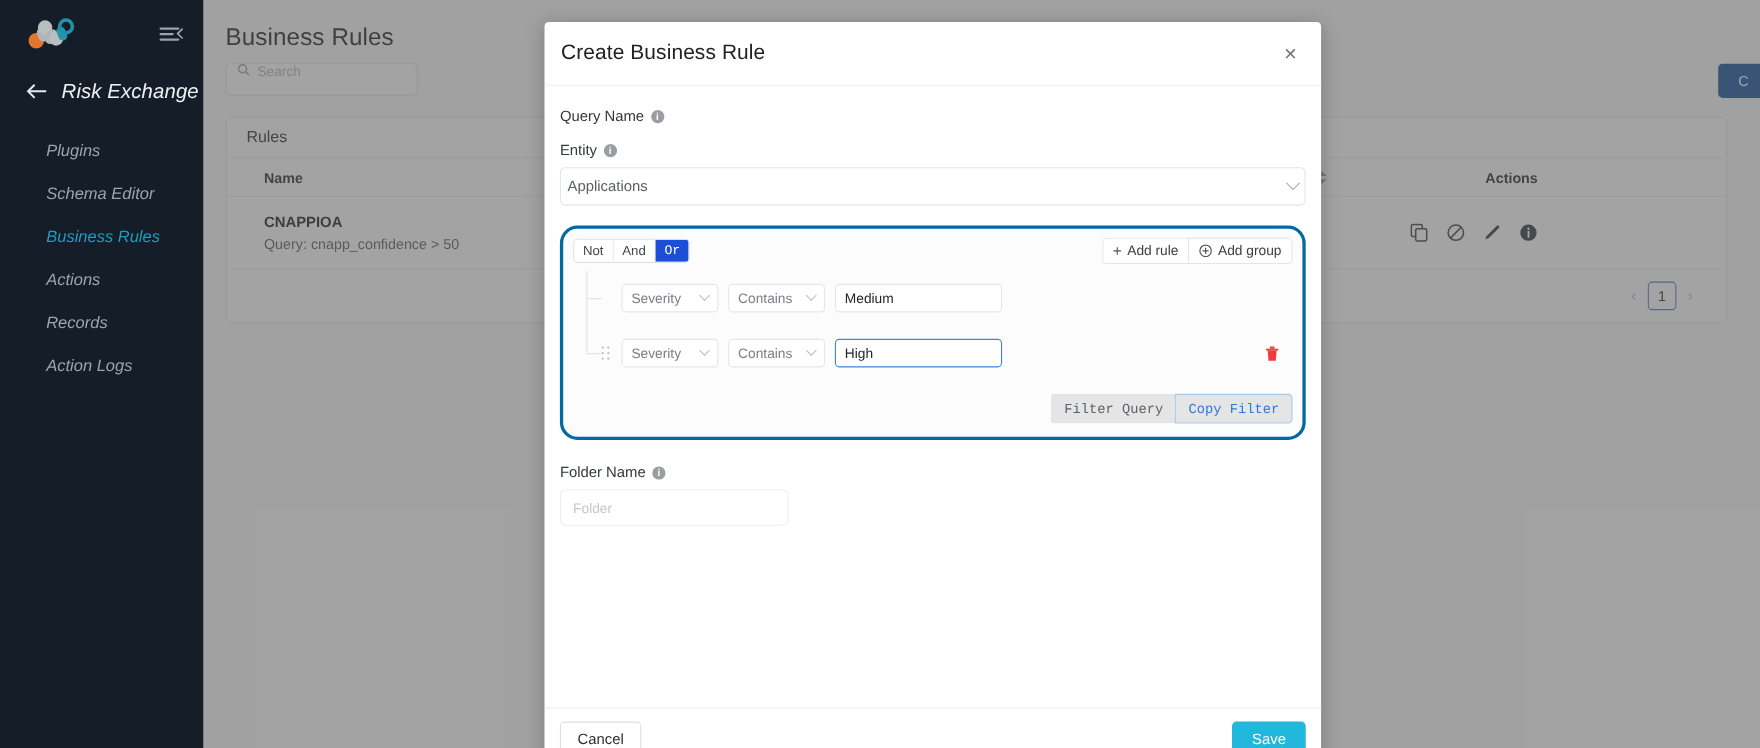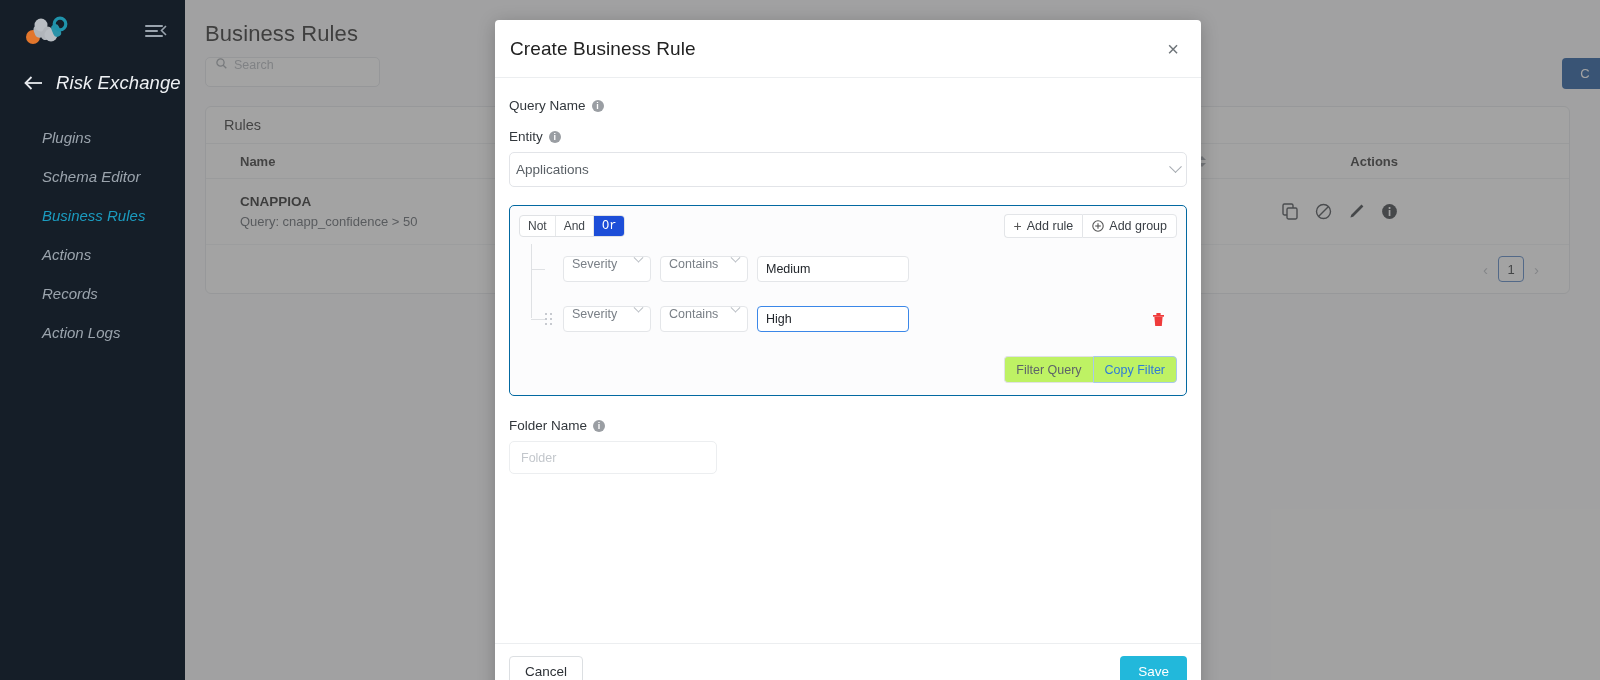--- a/index.html
+++ b/index.html
@@ -158,21 +158,21 @@
     display: flex; align-items: center; justify-content: space-between;
   }
   .chev {
     width: 9px; height: 9px; border-right: 1.4px solid #a7acb2;
     border-bottom: 1.4px solid #a7acb2; transform: rotate(45deg) translate(-2px,-2px);
   }
   .spacer18 { height: 16px; }
 
   
   .qb {
-    margin-top: 18px; border: 1px solid #0369a1; border-radius: 5px;
+    margin-top: 18px; border: 3px solid #0369a1; border-radius: 16px;
     background: #fcfcfd; padding: 8px 9px 12px 9px;
   }
   .qb-top { display: flex; align-items: center; justify-content: space-between; }
   .seg {
     display: flex; border: 1px solid #e0e2e5; border-radius: 4px;
     overflow: hidden; background: #fff; height: 22px;
   }
   .seg div {
     padding: 0 8px; font-size: 12px; color: #42474c;
     display: flex; align-items: center; cursor: pointer;
@@ -200,43 +200,43 @@
   .rule-row::before {
     content: ""; position: absolute; left: -14px; top: 25px; width: 14px; height: 1px; background: #dfe1e4;
   }
   .drag {
     width: 9px; height: 13px; display: grid; grid-template-columns: 3px 3px;
     grid-template-rows: 3px 3px 3px; gap: 2px; flex: none;
   }
   .drag i { width: 2px; height: 2px; background: #b6bac0; border-radius: 50%; }
   .mini-sel {
     height: 26px; border: 1px solid #e4e6e9; border-radius: 4px; background: #fff;
-    display: flex; align-items: flex-start; justify-content: space-between;
-    padding: 0 8px; font-size: 12.5px; color: #797f86; gap: 10px;
+    display: flex; align-items: center; justify-content: space-between;
+    padding: 12px 8px; font-size: 12.5px; color: #797f86; gap: 10px;
   }
   .mini-sel .mchev {
     width: 7px; height: 7px; border-right: 1.2px solid #b9bec4;
     border-bottom: 1.2px solid #b9bec4; transform: rotate(45deg) translate(-2px,-2px);
     flex: none;
   }
   .sel-field { width: 88px; }
   .sel-op { width: 88px; }
   .val-input {
     width: 152px; height: 26px; border: 1px solid #e4e6e9; border-radius: 4px;
     background: #fff; padding: 0 8px; font-size: 12.5px; color: #22262b;
     display: flex; align-items: center;
   }
   .val-input.focused { border: 1.5px solid #3b87e8; }
   .trash { margin-left: auto; margin-right: 12px; }
 
   .qb-foot { display: flex; justify-content: flex-end; margin-top: 12px; }
   .ft-btn {
     height: 27px; display: flex; align-items: center; padding: 0 11px;
-    font-size: 12.5px; border: 1px solid #e0e2e5; background: #bef264; color: #5d6369;
-    border-radius: 4px 0 0 4px; border-right: none; cursor: pointer;
+    font-size: 12.5px; border: 1px solid #e0e2e5; background: #e5e5e5; color: #5d6369;
+    border-radius: 4px 0 0 4px; border-right: none; cursor: pointer; font-family: Liberation Mono, monospace;
   }
   .ft-btn.primary {
     color: #2f7ad8; border: 1px solid #a8c8ee; border-radius: 0 4px 4px 0; cursor: pointer;
   }
 
   .folder-wrap { margin-top: 22px; }
   .folder-input {
     margin-top: 8px; width: 208px; height: 33px;
     border: 1px solid #eceef0; border-radius: 5px; background: #fff;
     padding: 0 11px; font-size: 12.5px; color: #c3c7cc;

